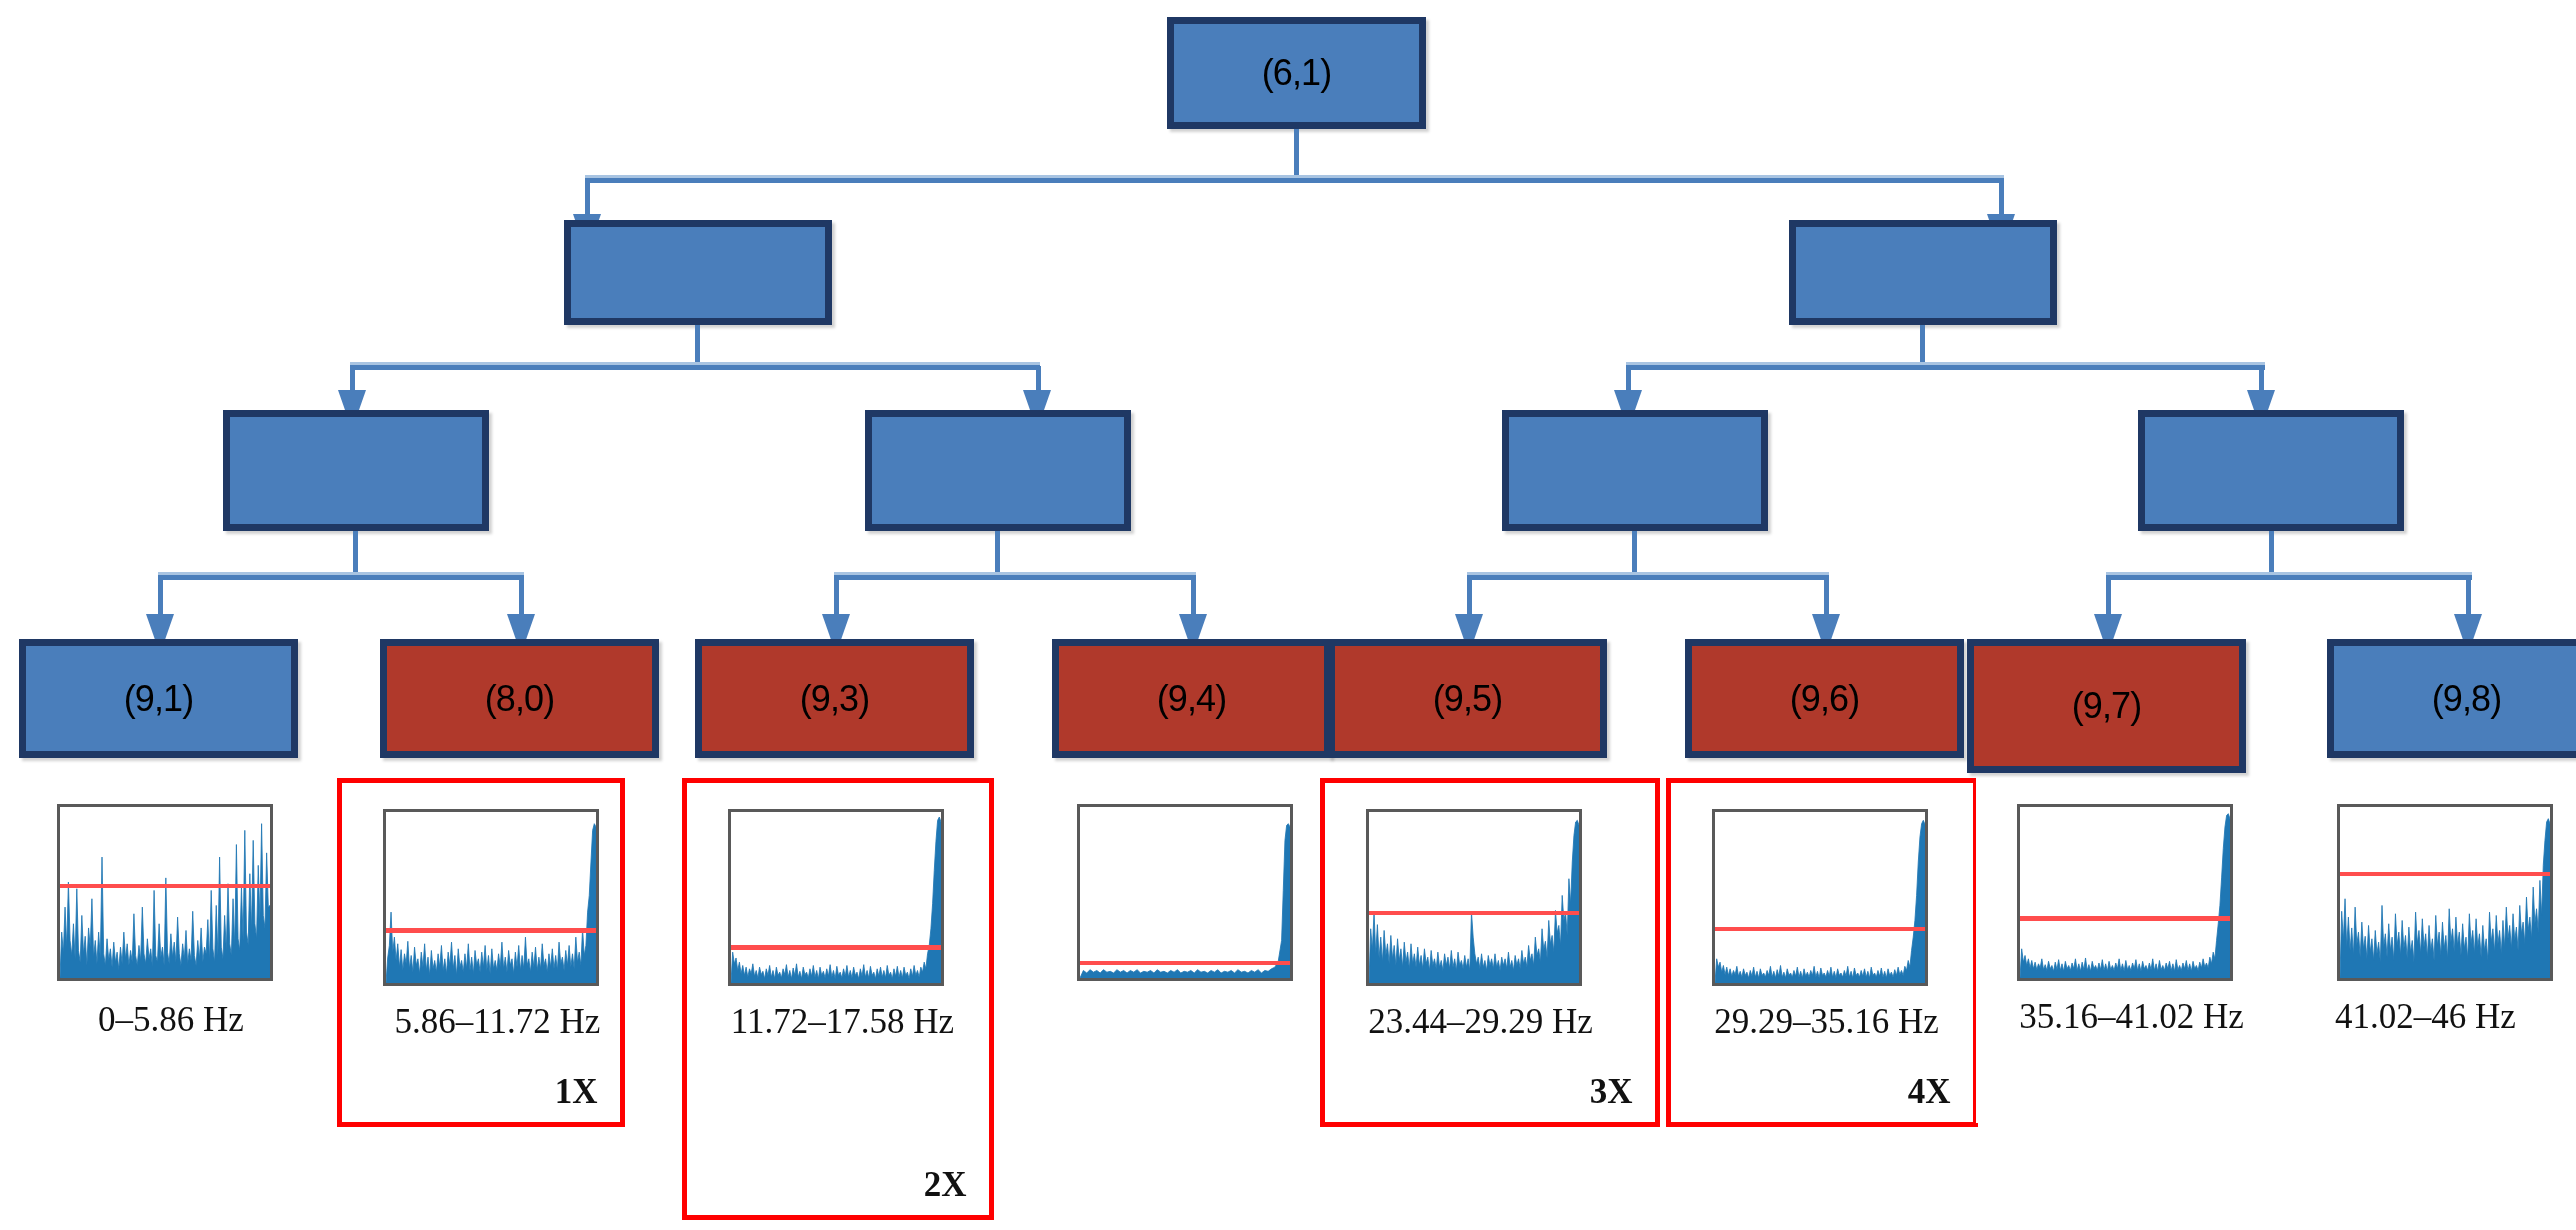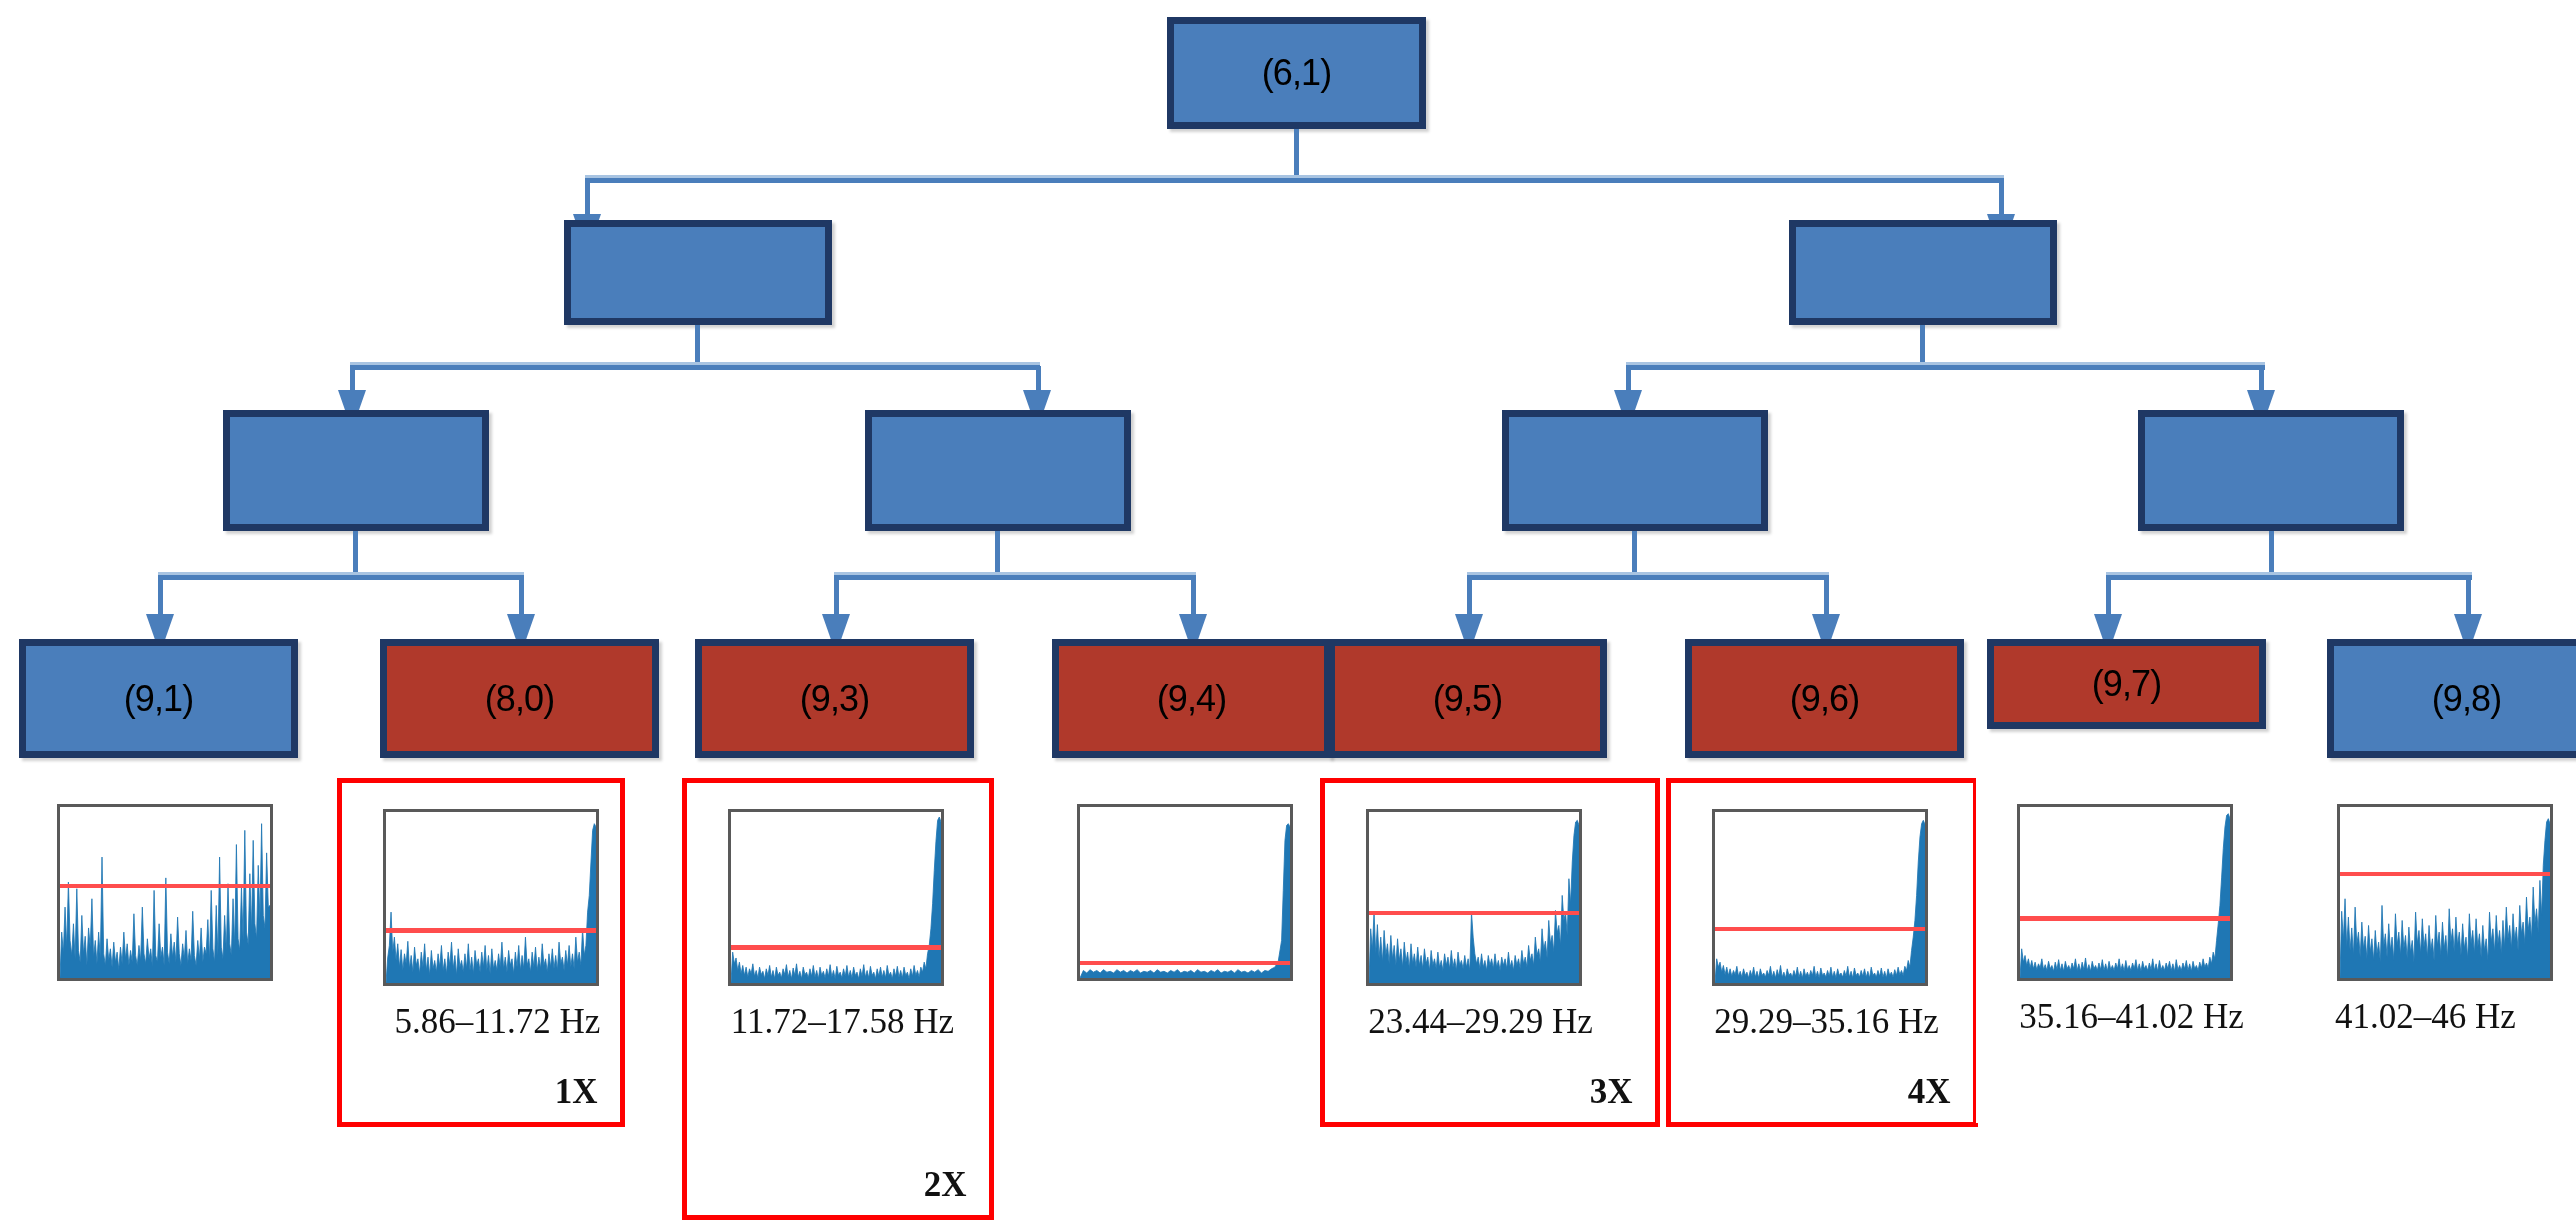--- a/index.html
+++ b/index.html
@@ -125,34 +125,35 @@
 </div>
 <div class="node red" style="left:1052px;top:639px;width:279px;height:119px;">
   <span class="lbl">(9,4)</span>
 </div>
 <div class="node red" style="left:1328px;top:639px;width:279px;height:119px;">
   <span class="lbl">(9,5)</span>
 </div>
 <div class="node red" style="left:1685px;top:639px;width:279px;height:119px;">
   <span class="lbl">(9,6)</span>
 </div>
-<div class="node red" style="left:1967px;top:639px;width:279px;height:90px;margin-left:20px;">
+<div class="node red" style="left:1967px;top:639px;width:279px;height:134px;">
   <span class="lbl">(9,7)</span>
 </div>
 <div class="node" style="left:2327px;top:639px;width:279px;height:119px;">
   <span class="lbl">(9,8)</span>
 </div>
 
 <div class="panel" style="left:15.5px;top:778px;width:311px;height:345px;">
   <div class="plotframe" style="left:41px;top:26px;width:216px;height:177px;">
     <svg class="spec" viewBox="0 0 250 205" preserveAspectRatio="none">
       <polyline fill="#1f77b4" stroke="#1f77b4" stroke-width="1" points="0,205 2,150 4,175 6,120 8,168 10,90 12,160 14,178 16,140 18,182 20,98 22,172 24,186 26,130 28,176 30,155 32,190 34,145 36,168 38,110 40,180 42,160 44,188 46,150 48,182 50,60 52,176 54,190 56,158 58,184 60,170 62,192 64,162 66,186 68,174 70,195 72,168 74,188 76,150 78,182 80,164 82,190 84,172 86,186 88,128 90,178 92,190 94,166 96,184 98,120 100,176 102,188 104,158 106,182 108,170 110,192 112,100 114,178 116,186 118,140 120,180 122,168 124,190 126,85 128,174 130,188 132,152 134,180 136,162 138,186 140,132 142,176 144,190 146,164 148,182 150,148 152,188 154,170 156,184 158,125 160,178 162,190 164,160 166,182 168,145 170,186 172,168 174,176 176,135 178,184 180,100 182,170 184,186 186,118 188,178 190,60 192,168 194,182 196,130 198,172 200,92 202,164 204,178 206,110 208,166 210,45 212,158 214,172 216,95 218,160 220,28 222,150 224,165 226,80 228,148 230,40 232,140 234,158 236,70 238,135 240,20 242,130 244,145 246,55 248,120 250,118 250,205"></polyline>
     </svg>
     <div class="thr" style="top:45%;"></div>
   </div>
+  <div class="caption" style="left:0;top:220px;width:311px;">0–5.86 Hz</div>
   <div class="mult" style="right:21px;bottom:14px;"></div>
 </div>
 
 <div class="panel boxed" style="left:337px;top:778px;width:288px;height:349px;">
   <div class="plotframe" style="left:41px;top:26px;width:216px;height:177px;">
     <svg class="spec" viewBox="0 0 250 205" preserveAspectRatio="none">
       <polyline fill="#1f77b4" stroke="#1f77b4" stroke-width="1" points="0,205 2,175 4,160 6,120 8,168 10,150 12,178 14,158 16,186 18,165 20,190 22,170 24,182 26,155 28,188 30,172 32,192 34,162 36,184 38,176 40,194 42,168 44,186 46,158 48,190 50,174 52,196 54,166 56,188 58,178 60,192 62,170 64,186 66,160 68,190 70,176 72,194 74,168 76,184 78,156 80,188 82,172 84,196 86,164 88,186 90,178 92,192 94,170 96,188 98,158 100,190 102,174 104,194 106,166 108,184 110,176 112,192 114,168 116,186 118,160 120,190 122,172 124,194 126,164 128,188 130,178 132,190 134,170 136,186 138,156 140,188 142,174 144,192 146,166 148,184 150,176 152,194 154,168 156,186 158,160 160,190 162,172 164,188 166,150 168,184 170,176 172,192 174,168 176,186 178,162 180,190 182,174 184,188 186,158 188,184 190,176 192,192 194,170 196,186 198,164 200,188 202,172 204,190 206,156 208,182 210,174 212,190 214,166 216,184 218,160 220,186 222,170 224,188 226,150 228,180 230,168 232,184 234,140 236,172 238,160 240,120 242,100 244,60 246,22 248,14 250,18 250,205"></polyline>
     </svg>
     <div class="thr" style="top:68%;"></div>
   </div>

